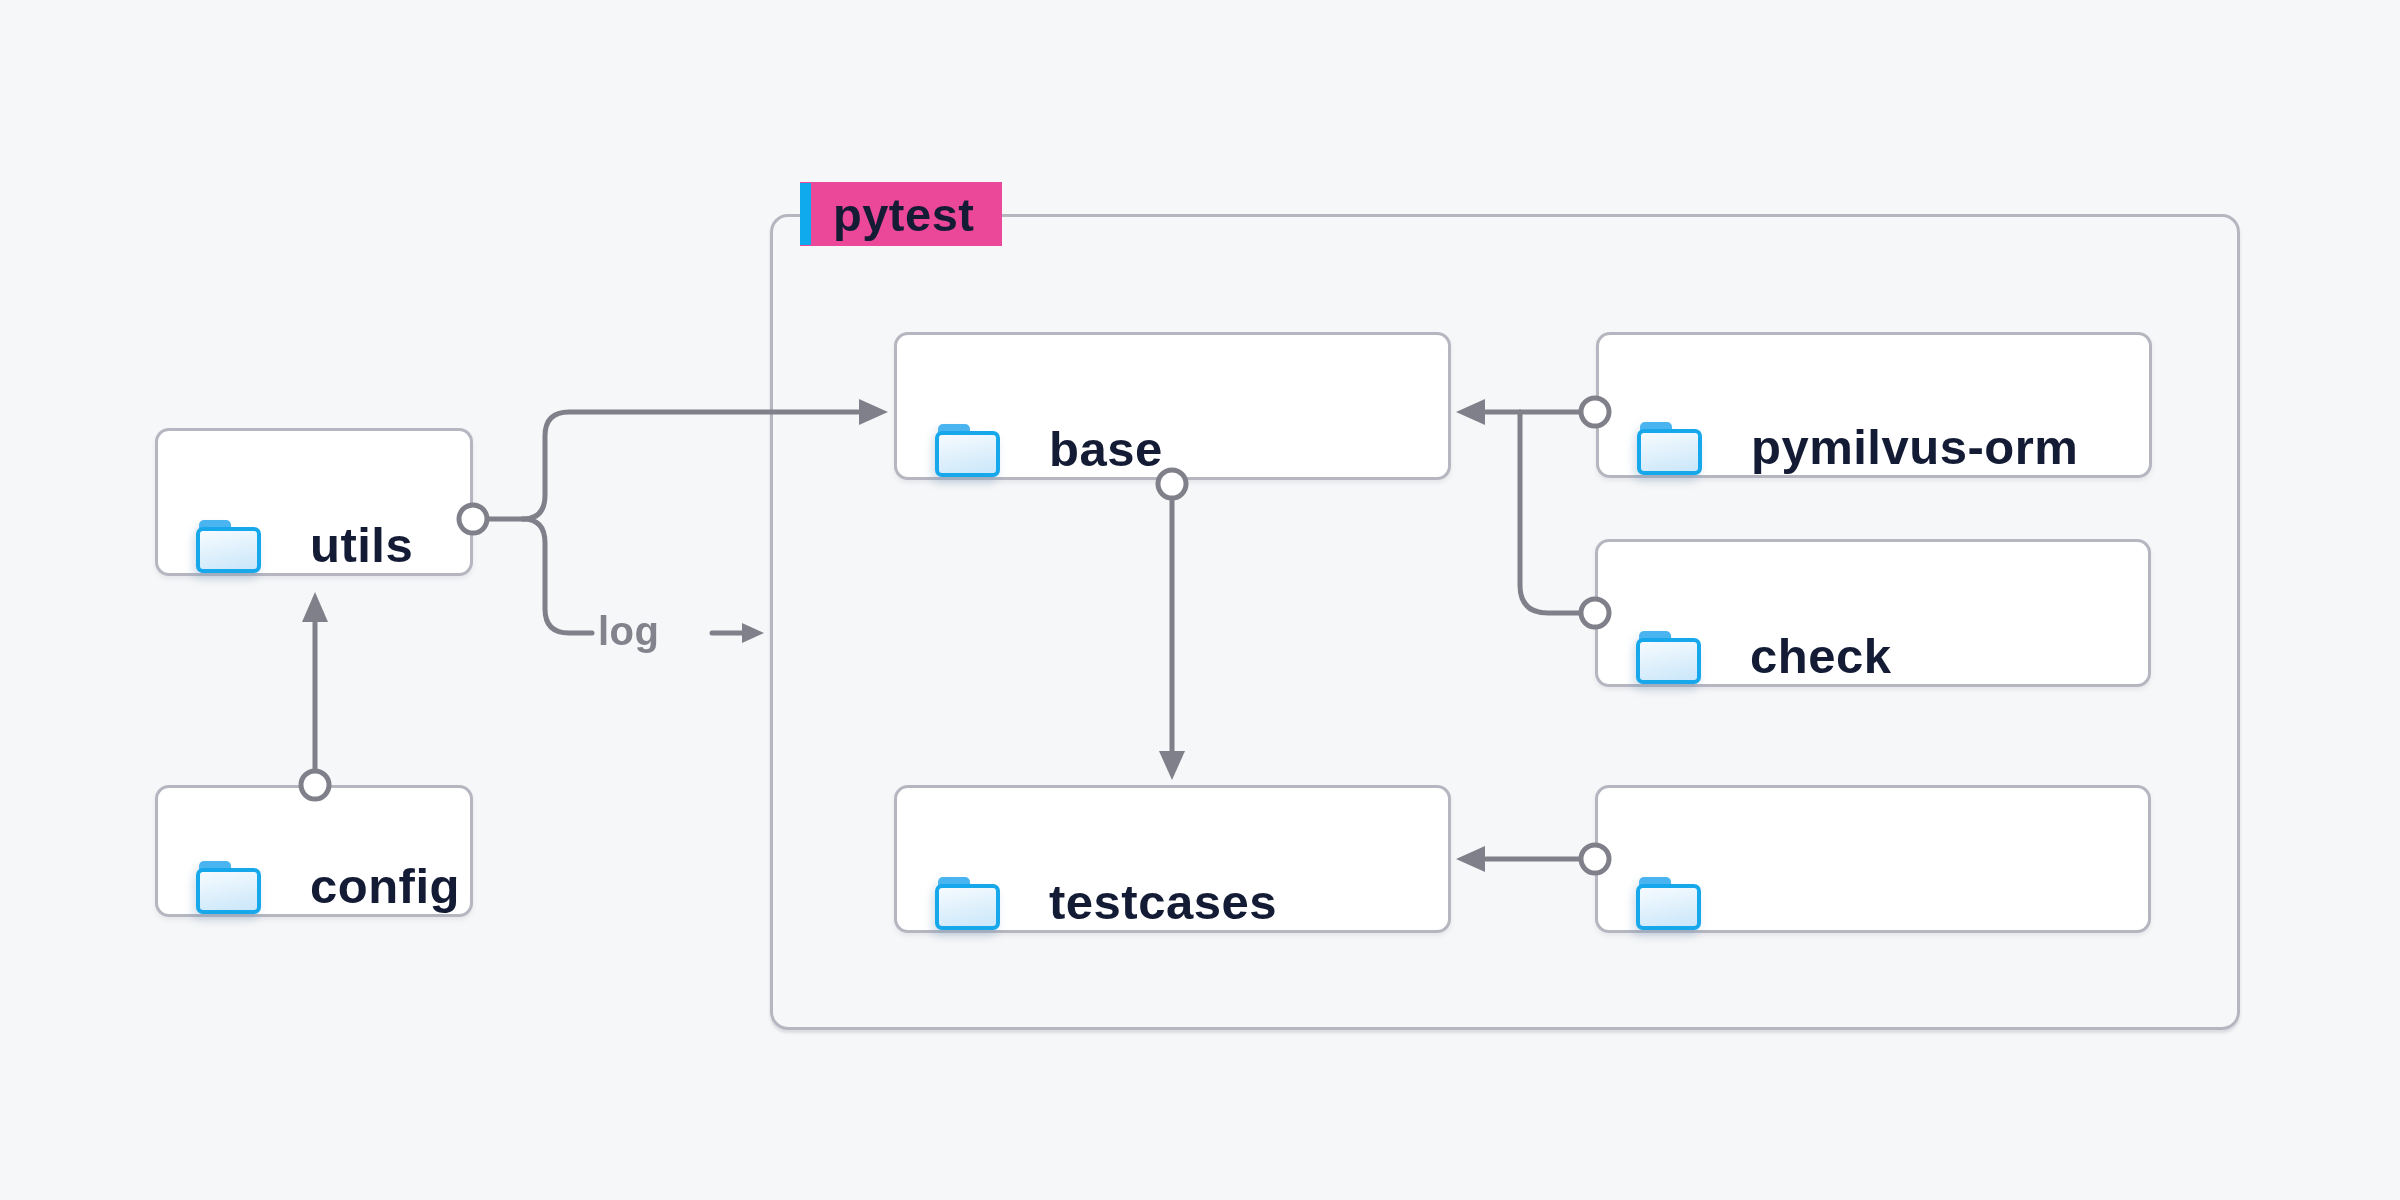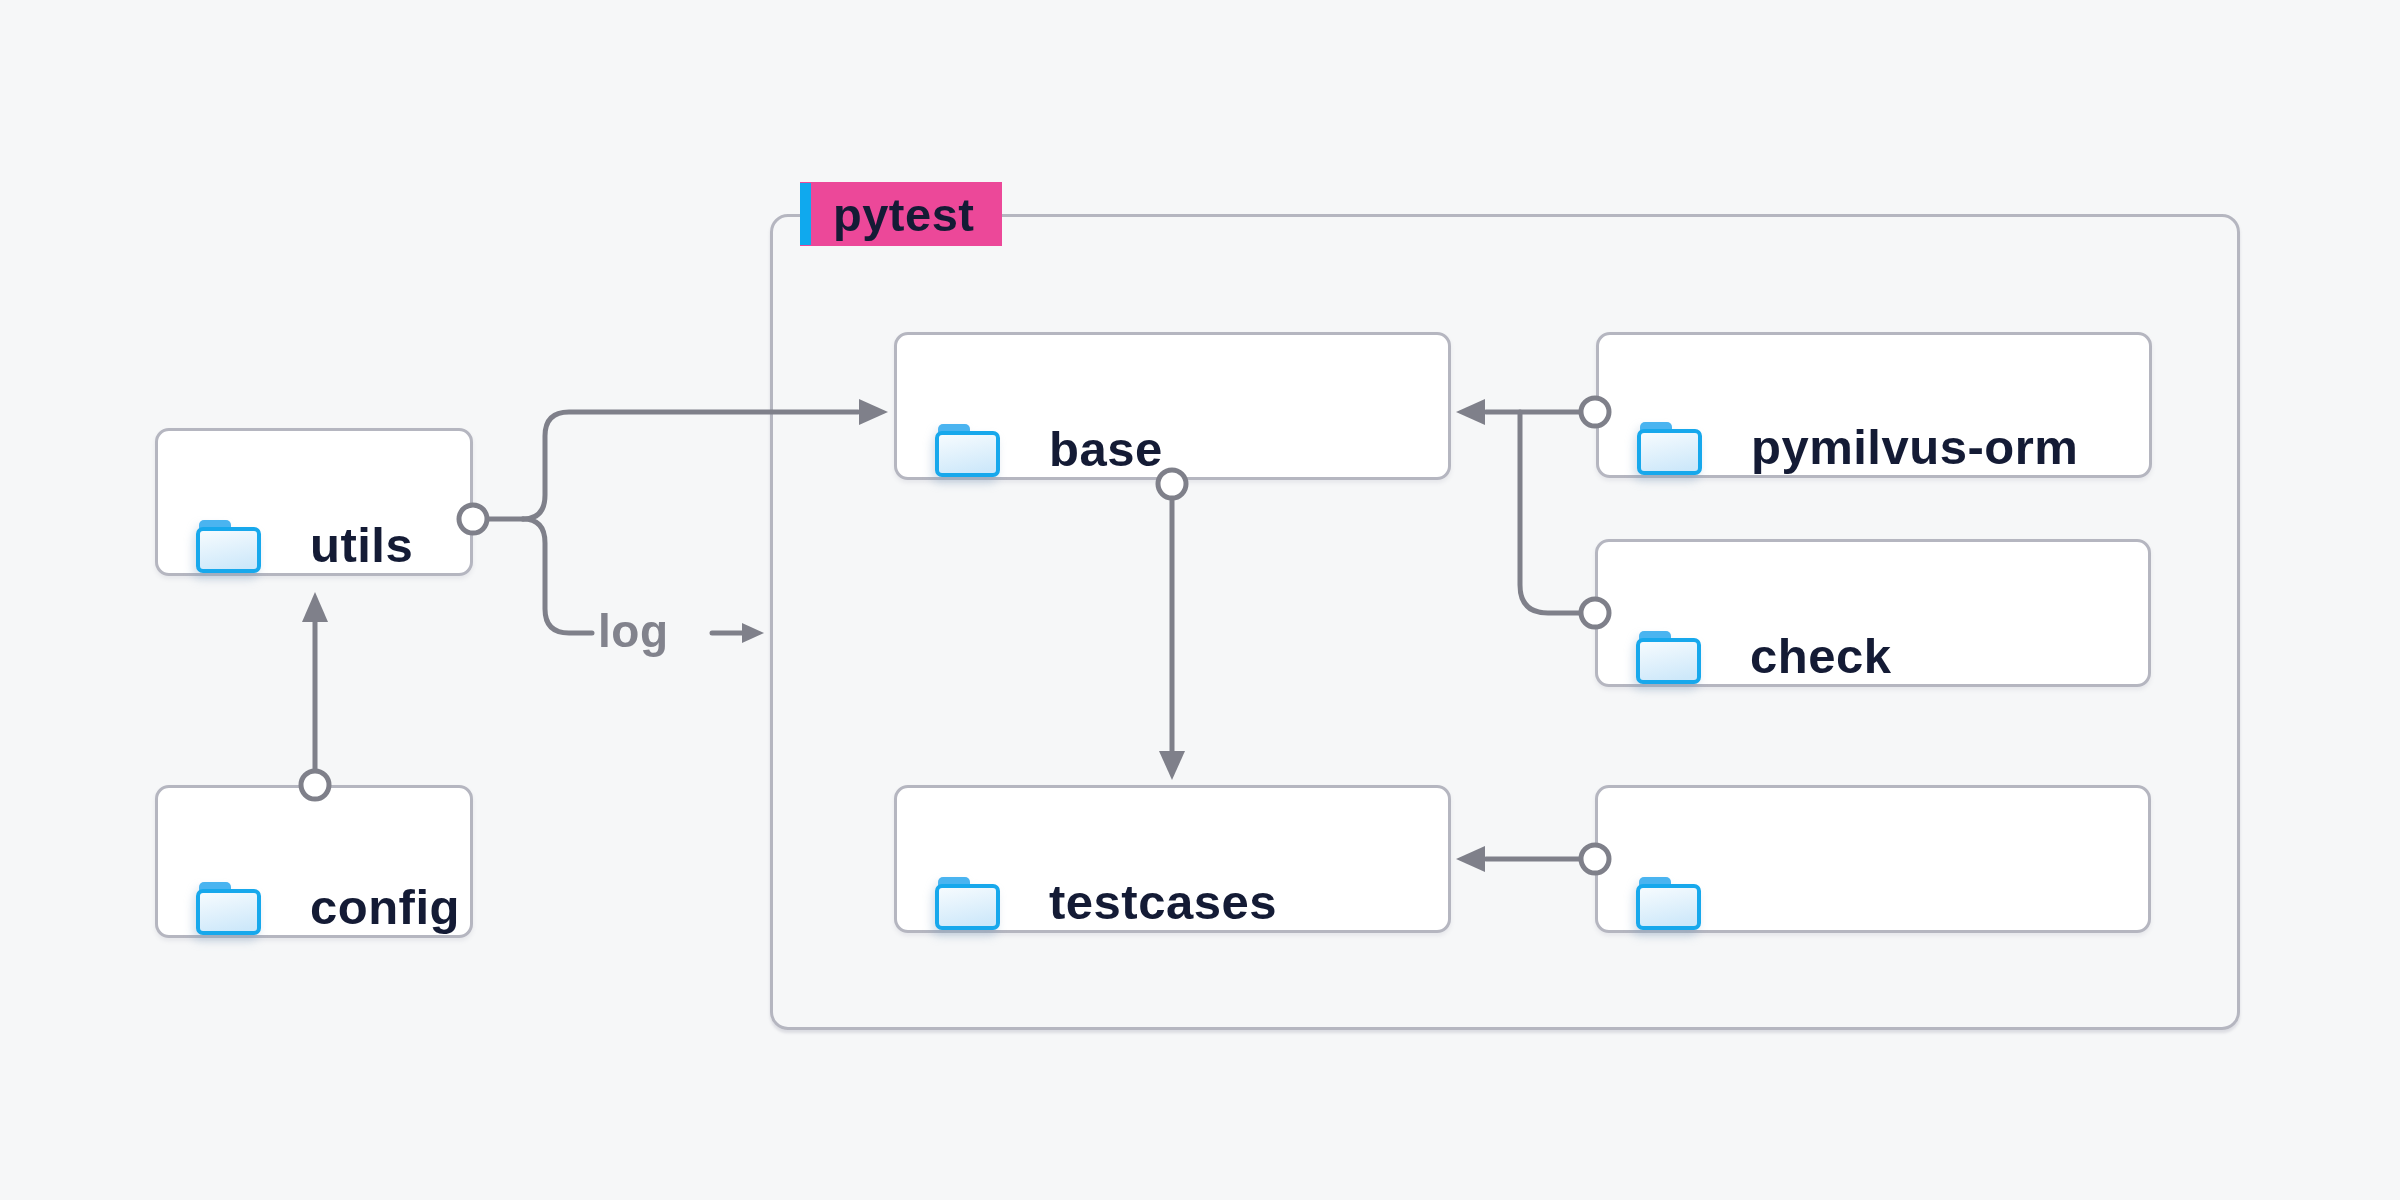--- a/index.html
+++ b/index.html
@@ -47,37 +47,37 @@
     padding-left:38px;gap:48px;
     box-shadow:0 3px 4px rgba(100,100,125,.10);
     z-index:2;
   }
   .node .nlabel{
     font-size:49px;font-weight:700;color:#141b35;letter-spacing:.5px;
     white-space:nowrap;
   }
   .folder{display:inline-flex;filter:drop-shadow(-3px 6px 5px rgba(110,150,185,.30));}
   #n-utils    {left:155px;top:428px;width:318px;height:148px;}
-  #n-config   {left:155px;top:785px;width:318px;height:153px;}
+  #n-config   {left:155px;top:785px;width:318px;height:132px;}
   #n-base     {left:894px;top:332px;width:557px;height:148px;}
   #n-pymilvus {left:1596px;top:332px;width:556px;height:146px;}
   #n-check    {left:1595px;top:539px;width:556px;height:148px;}
   #n-testcases{left:894px;top:785px;width:557px;height:148px;}
   #n-common   {left:1595px;top:785px;width:556px;height:148px;}
   
   .edges{
     position:absolute;left:0;top:0;width:2400px;height:1200px;
     z-index:4;pointer-events:none;
   }
   
   .edge-label{
     position:absolute;
     left:598px;top:633px;
     transform:translateY(-54%);
-    font-size:46px;font-weight:600;color:#82838d;letter-spacing:.5px;
+    font-size:40px;font-weight:600;color:#82838d;letter-spacing:.5px;
     z-index:4;
   }
 </style>
 </head>
 <body>
 
 <div class="canvas">
 
   <div class="group-box"></div>
   <div class="group-label">

